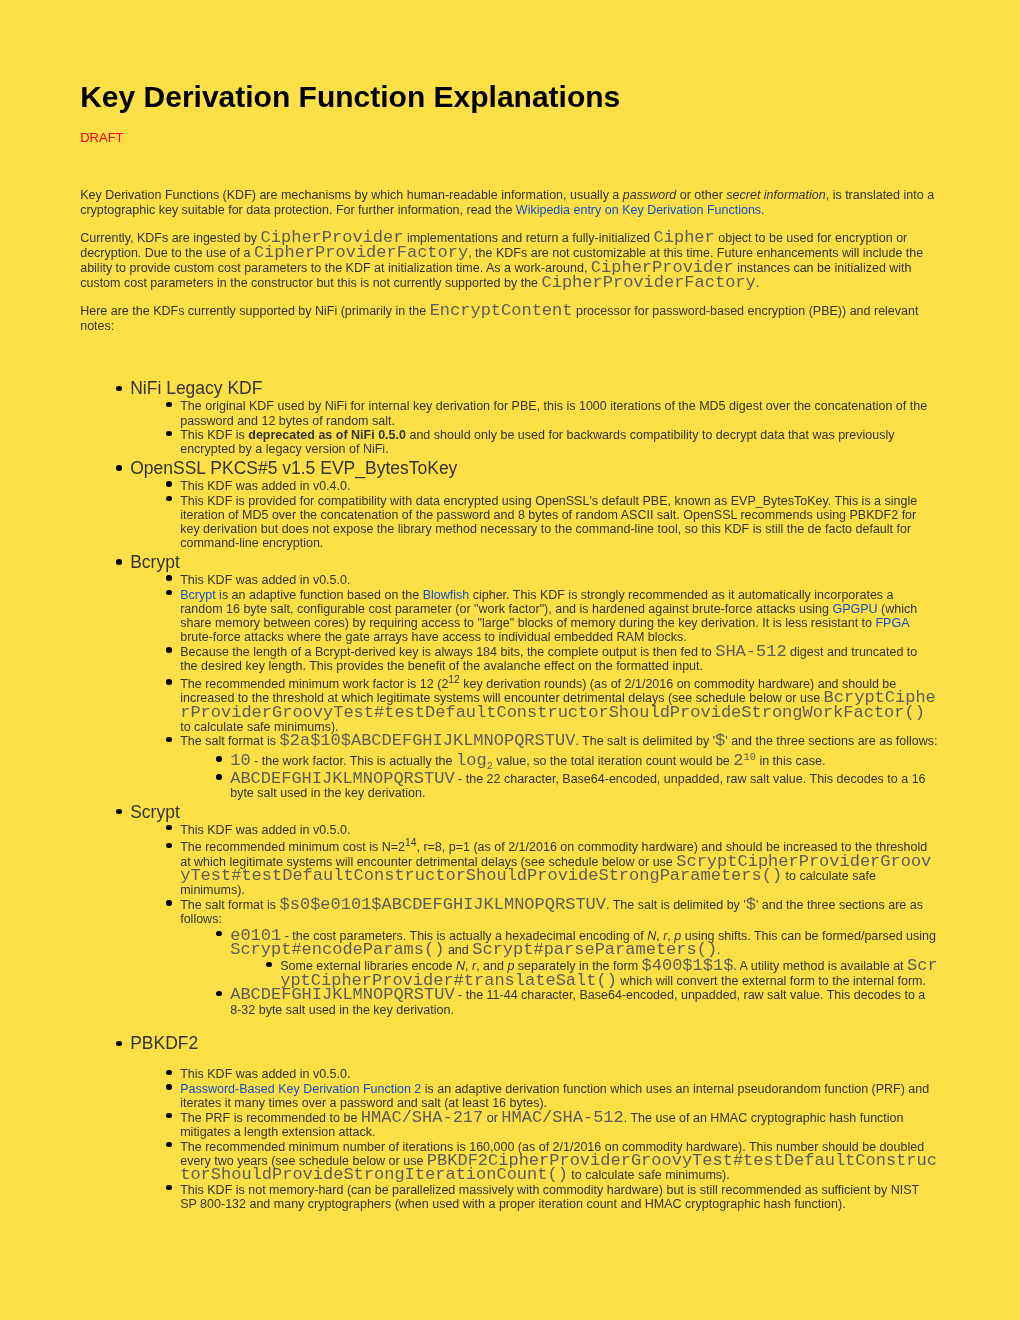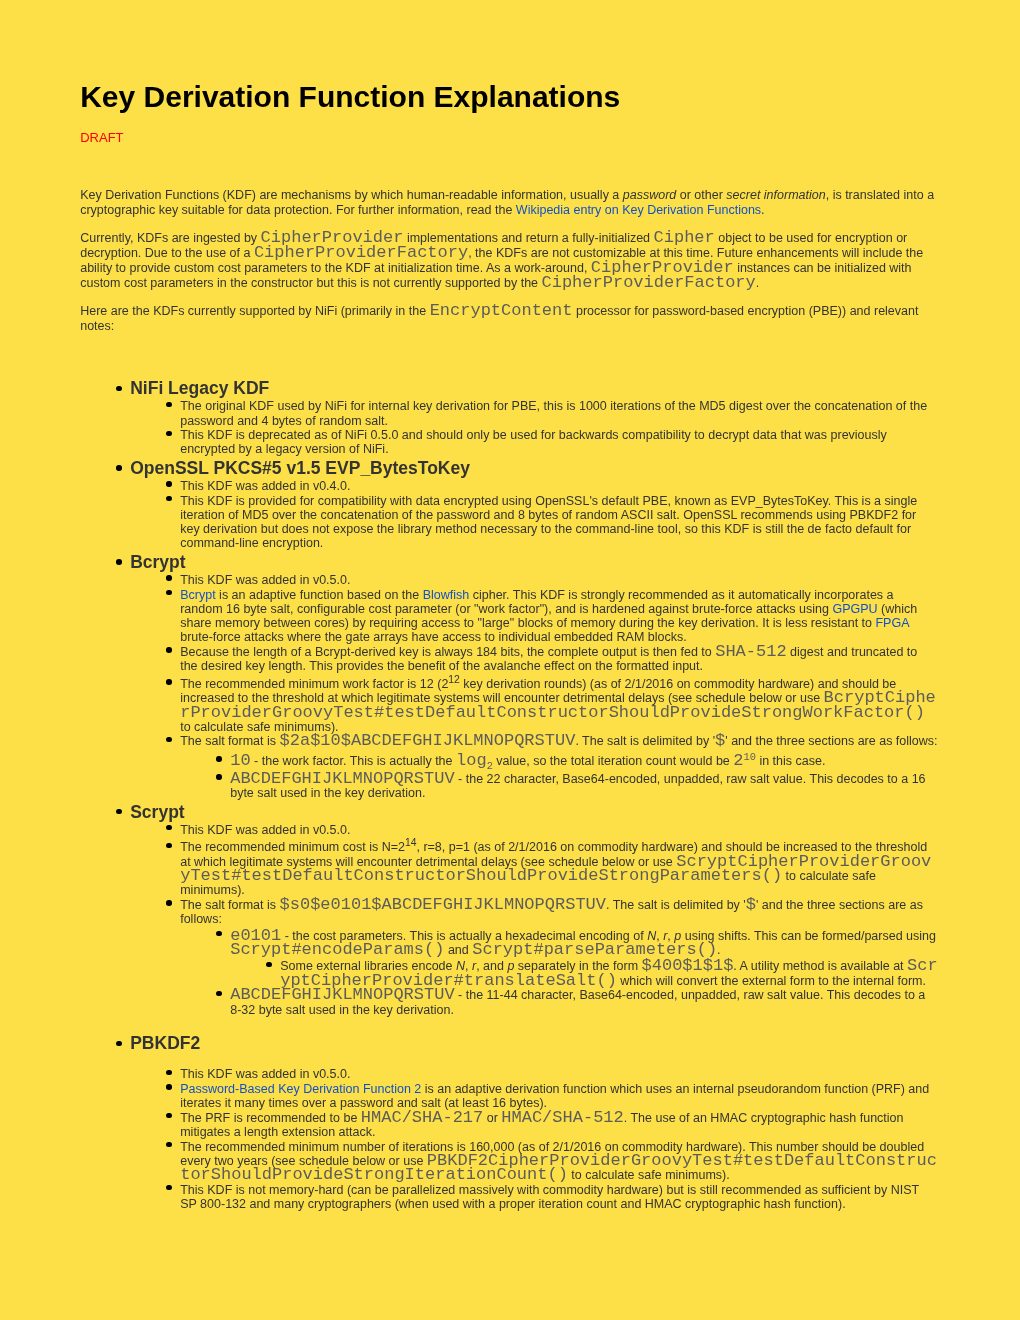--- a/index.html
+++ b/index.html
@@ -18,28 +18,28 @@
   }
   .draft { color:#ff0000; font-weight:normal; font-size:13px; line-height:15px; margin-top:16px; }
 
   #intro { margin-top:43px; }
   p.para { margin:0 0 12.8px 0; line-height:15.1px; }
   #sections { margin-top:43px; }
 
   code, .code { font-family:"Liberation Mono", monospace; font-size:17px; color:#5c5c5c; line-height:0; word-break:break-all; }
   a, .link { color:#1250c8; text-decoration:none; }
   .i { font-style: italic; text-align: center; }
-  .b { font-weight: normal; }
+  .b { font-weight: bold; }
   .sup, code.sup { font-size:0.83em; vertical-align: super; line-height:normal; }
   .sub, code.sub { font-size:0.83em; vertical-align: sub; line-height:normal; }
 
   ul { margin:0; padding:0; list-style:none; }
   li { position:relative; }
 
-  .sec-head { font-size:17.5px; font-weight:bold; color:#333; line-height:22px;
+  .sec-head { font-size:17.5px; font-weight:normal; color:#333; line-height:22px;
               position:relative; padding-left:50px; }
   .sec-head::before { content:""; position:absolute; left:35.9px; top:8.2px;
                       width:5.6px; height:5.6px; border-radius:50%; background:#000; }
 
   ul.bullets { padding-left:100px; }
   ul.bullets > li { line-height:14.3px; padding-left:0; margin-bottom:0.25px; }
   ul.bullets > li > .bl::before { content:""; display:inline-block; vertical-align:baseline;
                       position:relative; left:-13.9px; top:-3.3px; margin-right:-5.3px;
                       width:5.3px; height:5.3px; border-radius:50%; background:#000; }
   ul.bullets ul.bullets { padding-left:50px; margin-top:2.2px; margin-bottom:0px; }
@@ -55,21 +55,21 @@
     <div class="draft">DRAFT</div>
     <div id="intro">
         <p class="para">Key Derivation Functions (KDF) are mechanisms by which human-readable information, usually a <span class="i">password</span> or other <span class="i">secret information</span>, is translated into a cryptographic key suitable for data protection. For further information, read the <a class="link">Wikipedia entry on Key Derivation Functions</a>.</p>
         <p class="para">Currently, KDFs are ingested by <code>CipherProvider</code> implementations and return a fully-initialized <code>Cipher</code> object to be used for encryption or decryption. Due to the use of a <code>CipherProviderFactory</code>, the KDFs are not customizable at this time. Future enhancements will include the ability to provide custom cost parameters to the KDF at initialization time. As a work-around, <code>CipherProvider</code> instances can be initialized with custom cost parameters in the constructor but this is not currently supported by the <code>CipherProviderFactory</code>.</p>
         <p class="para">Here are the KDFs currently supported by NiFi (primarily in the <code>EncryptContent</code> processor for password-based encryption (PBE)) and relevant notes:</p>
       </div>
     <div id="sections">
         <div class="sec">
           <div class="sec-head">NiFi Legacy KDF</div>
           <ul class="bullets">
-            <li><span class="bl">The original KDF used by NiFi for internal key derivation for PBE, this is 1000 iterations of the MD5 digest over the concatenation of the password and 4 bytes of random salt.</span></li>
+            <li><span class="bl">The original KDF used by NiFi for internal key derivation for PBE, this is 1000 iterations of the MD5 digest over the concatenation of the password and 12 bytes of random salt.</span></li>
             <li><span class="bl">This KDF is <span class="b">deprecated as of NiFi 0.5.0</span> and should only be used for backwards compatibility to decrypt data that was previously encrypted by a legacy version of NiFi.</span></li>
           </ul>
         </div>
         <div class="sec">
           <div class="sec-head">OpenSSL PKCS#5 v1.5 EVP_BytesToKey</div>
           <ul class="bullets">
             <li><span class="bl">This KDF was added in v0.4.0.</span></li>
             <li><span class="bl">This KDF is provided for compatibility with data encrypted using OpenSSL's default PBE, known as EVP_BytesToKey. This is a single iteration of MD5 over the concatenation of the password and 8 bytes of random ASCII salt. OpenSSL recommends using PBKDF2 for key derivation but does not expose the library method necessary to the command-line tool, so this KDF is still the de facto default for command-line encryption.</span></li>
           </ul>
         </div>

